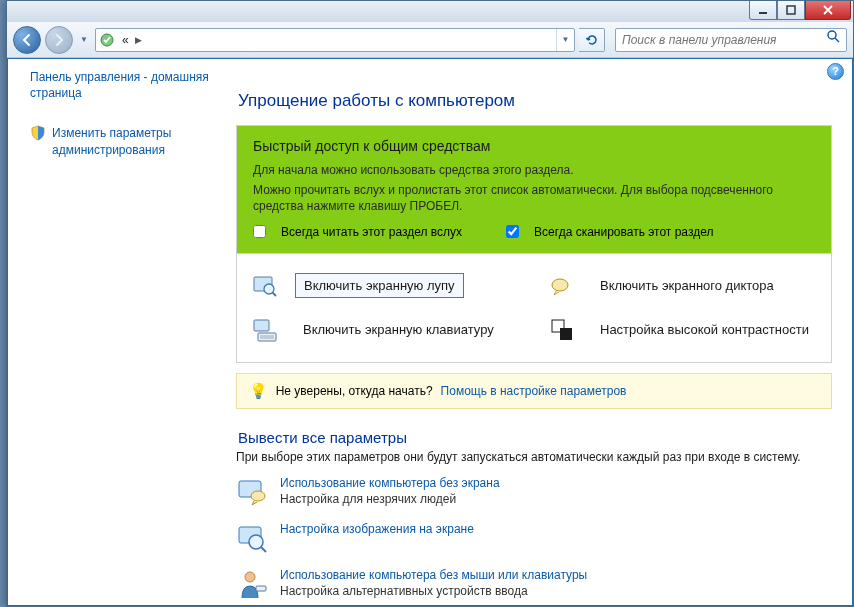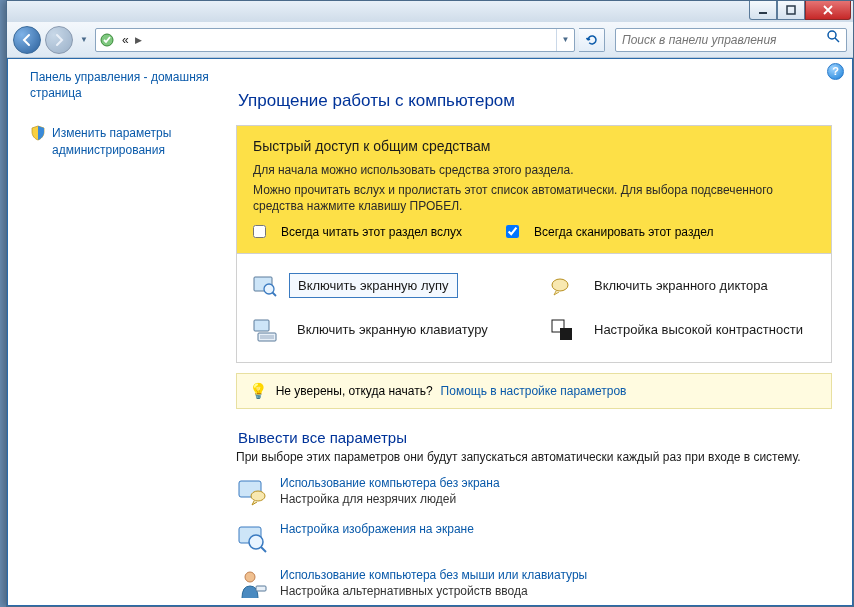--- a/index.html
+++ b/index.html
@@ -37,29 +37,29 @@
 .help-icon { width: 17px; height: 17px; border-radius: 50%; background: radial-gradient(circle at 35% 30%, #9fd4ff, #1a7fd8); color: #fff; font-size: 11px; font-weight: bold; display: flex; align-items: center; justify-content: center; border: 1px solid #2a7aca; cursor: default; }
 
 .sidebar { width: 214px; padding: 10px 14px; font-size: 12px; }
 .sidebar .home-link { color: #0a5aaa; line-height: 1.35; cursor: default; }
 .sidebar .admin-link { color: #0a5aaa; margin-top: 24px; display: flex; align-items: flex-start; gap: 6px; line-height: 1.35; cursor: default; }
 .shield-icon { width: 16px; height: 16px; flex-shrink: 0; }
 
 .main { flex: 1; padding: 0 20px 10px 6px; overflow-y: auto; }
 .main h1 { font-size: 17px; font-weight: normal; color: #003399; margin: 8px 0 14px 2px; }
 
-.quick-box { border: 1px solid #d0d0d0; padding: 12px 16px 14px; background: #fde047; }
+.quick-box { border: 1px solid #d0d0d0; padding: 12px 16px 14px; background: #84cc16; }
 .quick-box h2 { font-size: 14px; font-weight: normal; color: #1a1a1a; margin-bottom: 8px; }
 .quick-box p { font-size: 12px; color: #2a2a2a; margin-bottom: 4px; line-height: 1.35; }
 .checkrow { display: flex; gap: 44px; margin-top: 10px; font-size: 12px; }
 .checkrow label { display: flex; align-items: flex-start; gap: 15px; cursor: default; }
 .checkrow input { width: 13px; height: 13px; }
 
 .tools-box { border: 1px solid #d0d0d0; border-top: none; padding: 18px 14px; background: #fff; display: grid; grid-template-columns: 1fr 1fr; gap: 16px 28px; }
-.tool { display: flex; align-items: center; gap: 10px; font-size: 13px; color: #1a1a1a; cursor: default; }
+.tool { display: flex; align-items: center; gap: 16px; font-size: 13px; color: #1a1a1a; cursor: default; }
 .tool .ticon { width: 28px; height: 28px; flex-shrink: 0; display: flex; align-items: center; justify-content: center; }
 .tool.selected .tlabel-wrap { border: 1px solid #3a7ac0; padding: 4px 8px; background: #f4f9ff; }
 .tlabel-wrap { padding: 4px 8px; }
 
 .hint-bar { background: #fffbe0; border: 1px solid #e8e0a0; padding: 8px 12px; margin-top: 10px; font-size: 12px; display: flex; align-items: center; gap: 8px; }
 .hint-bar .bulb { color: #d8b000; font-size: 15px; }
 .hint-bar a { color: #0a5aaa; text-decoration: none; cursor: default; }
 
 .main h3 { font-size: 15px; font-weight: normal; color: #003399; margin: 20px 0 4px 2px; }
 .main .subdesc { font-size: 12px; color: #1a1a1a; margin-bottom: 12px; }

